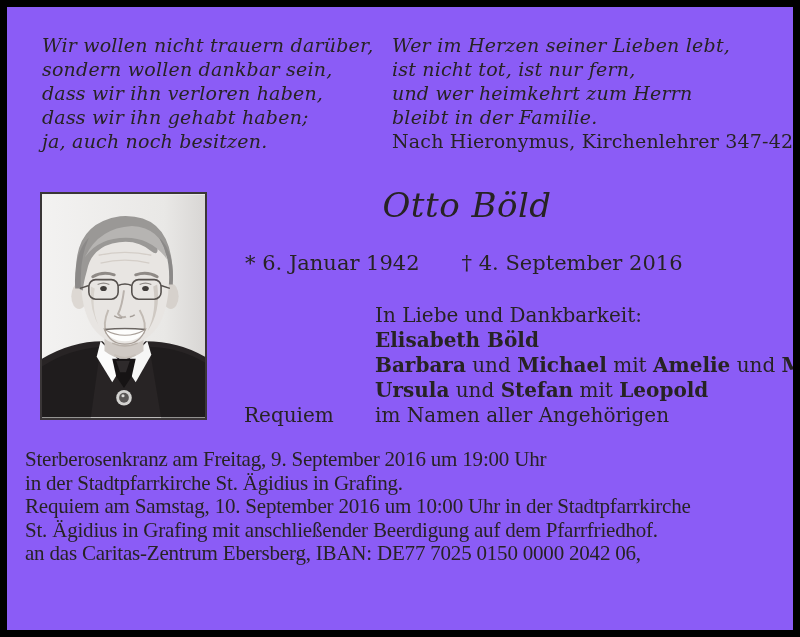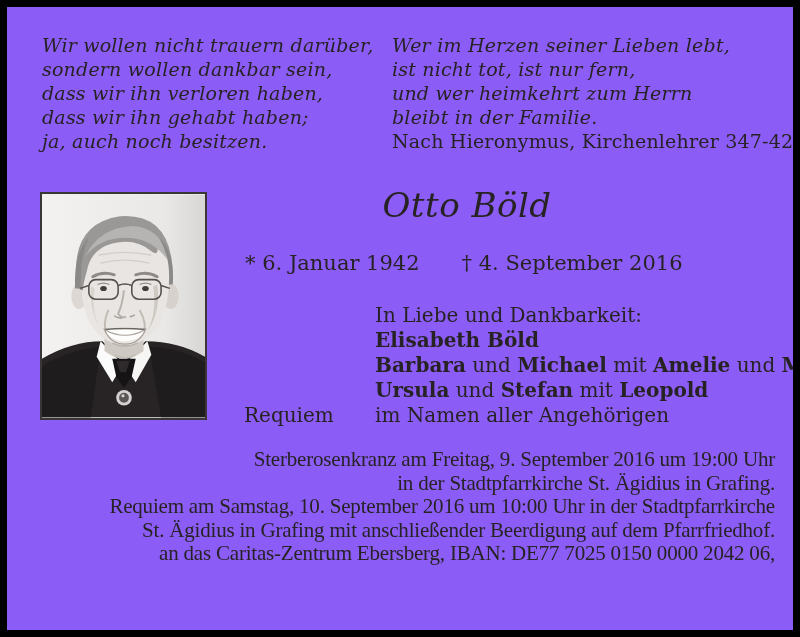--- a/index.html
+++ b/index.html
@@ -51,21 +51,21 @@
     font-size:20px;line-height:25px;
     white-space:nowrap;
   }
   .mourners .b{font-weight:bold;}
   .city{
     position:absolute;left:237px;top:396px;
     font-size:20px;line-height:25px;
   }
   .announcement{
     position:absolute;left:18px;right:18px;top:441px;
-    text-align:right;
+    text-align:left;
     font-family:"Liberation Serif", serif;
     font-size:21px;line-height:23.5px;
     letter-spacing:-0.2px;
     white-space:nowrap;
   }
 </style>
 </head>
 <body>
 
 <div class="notice">

